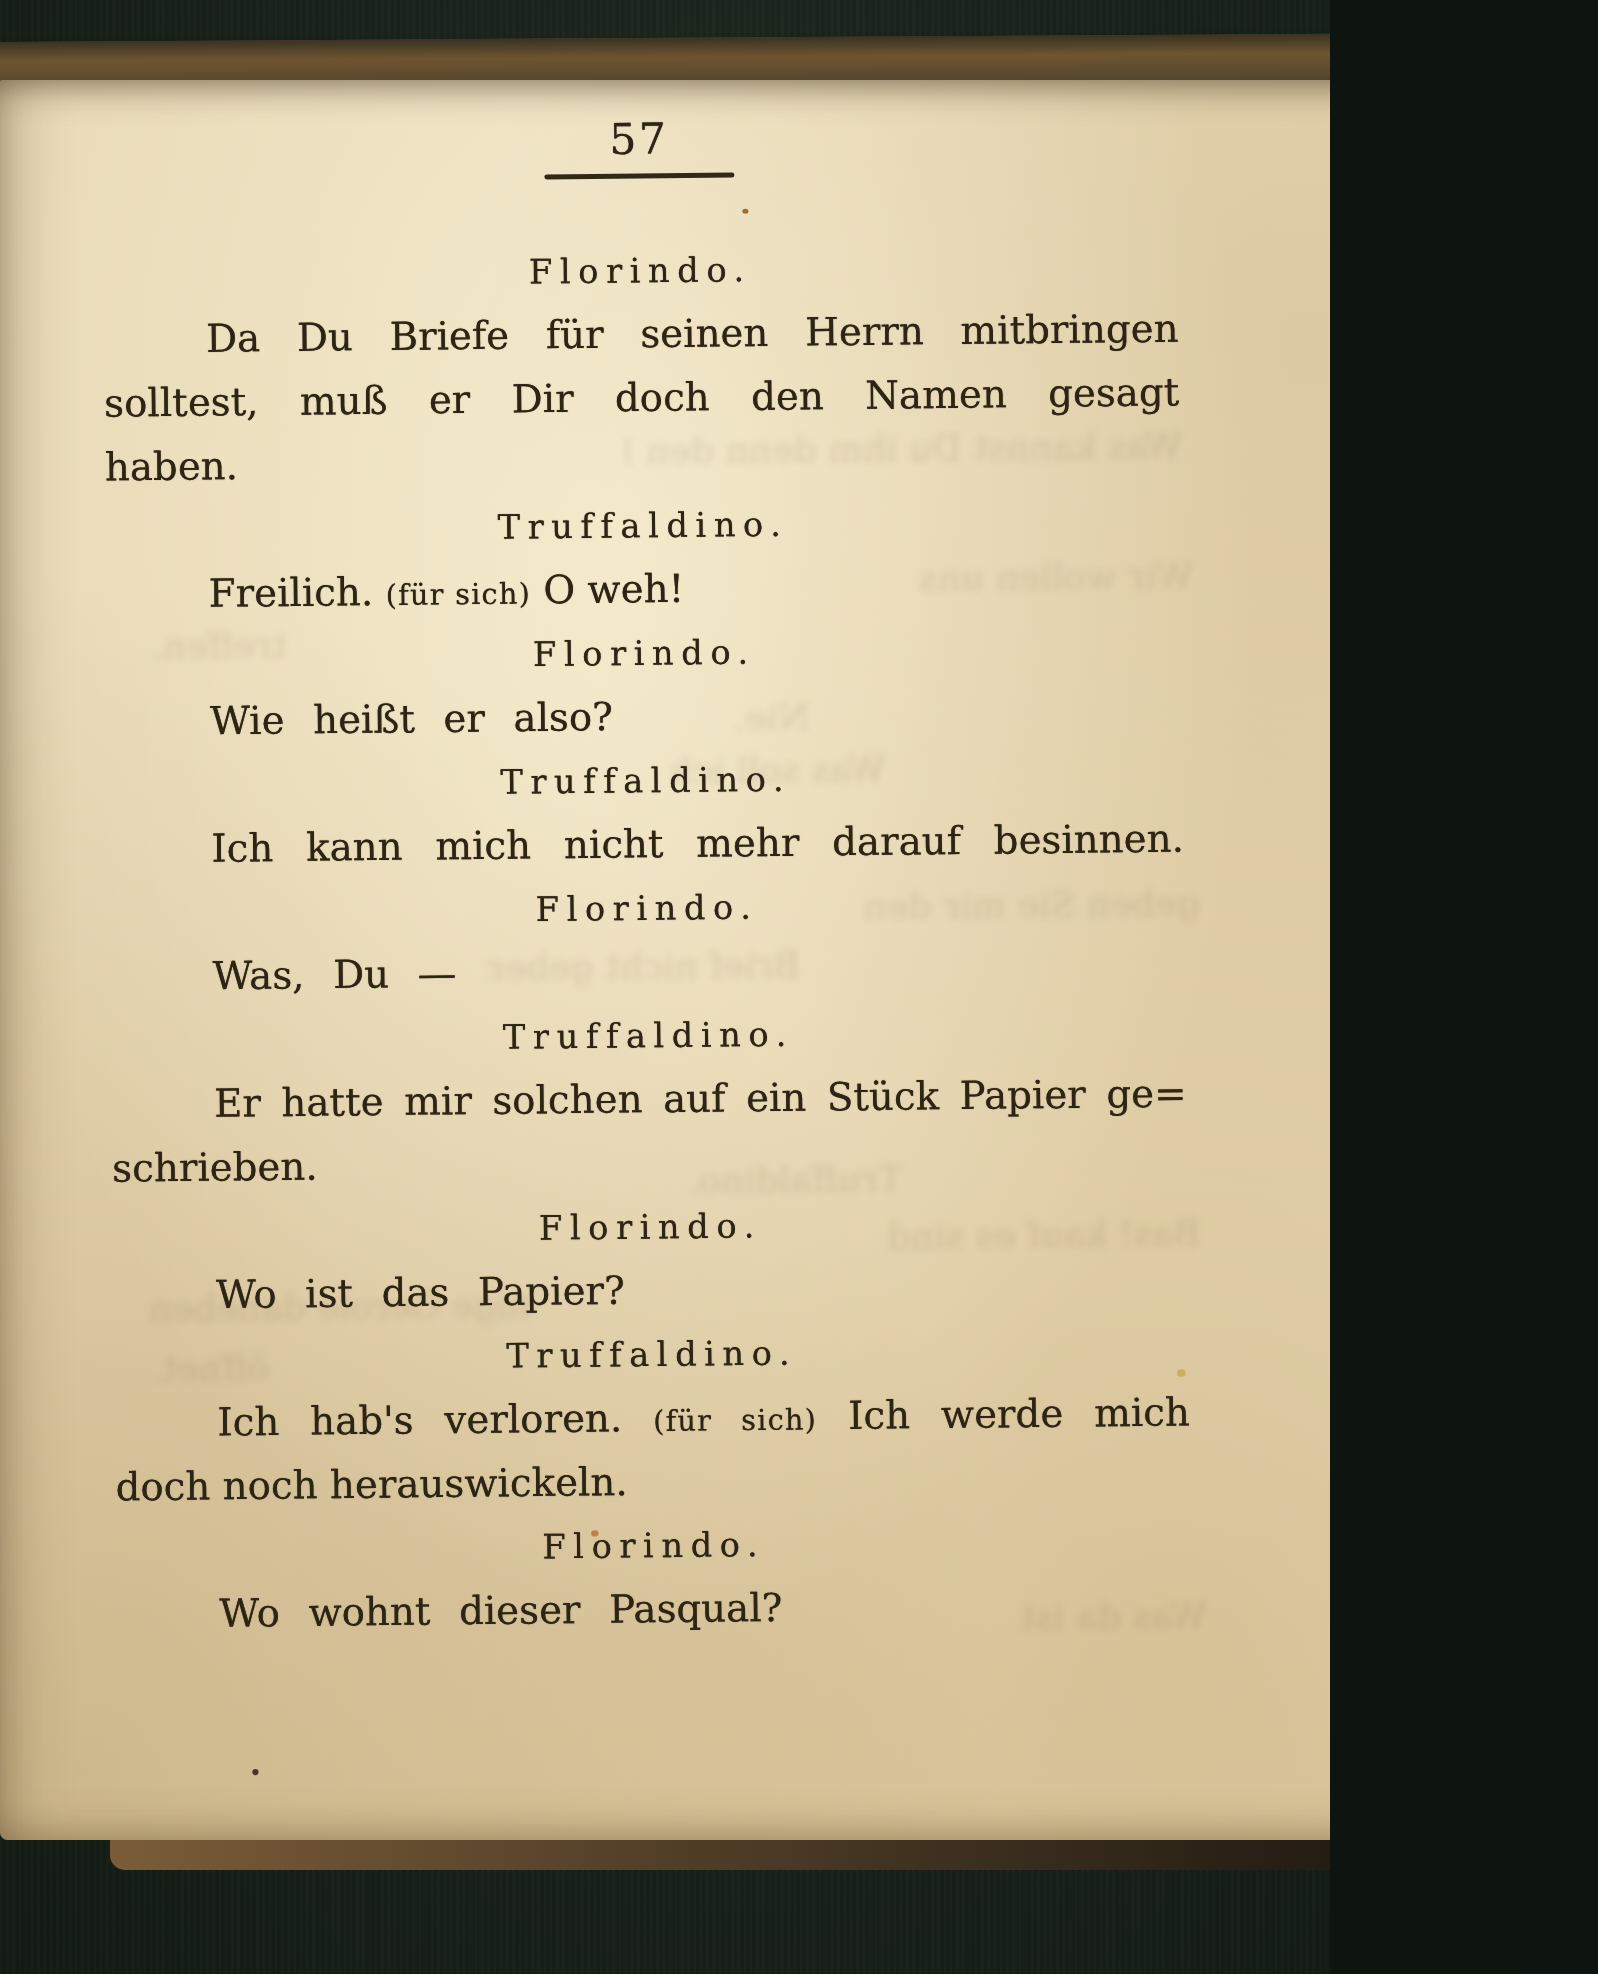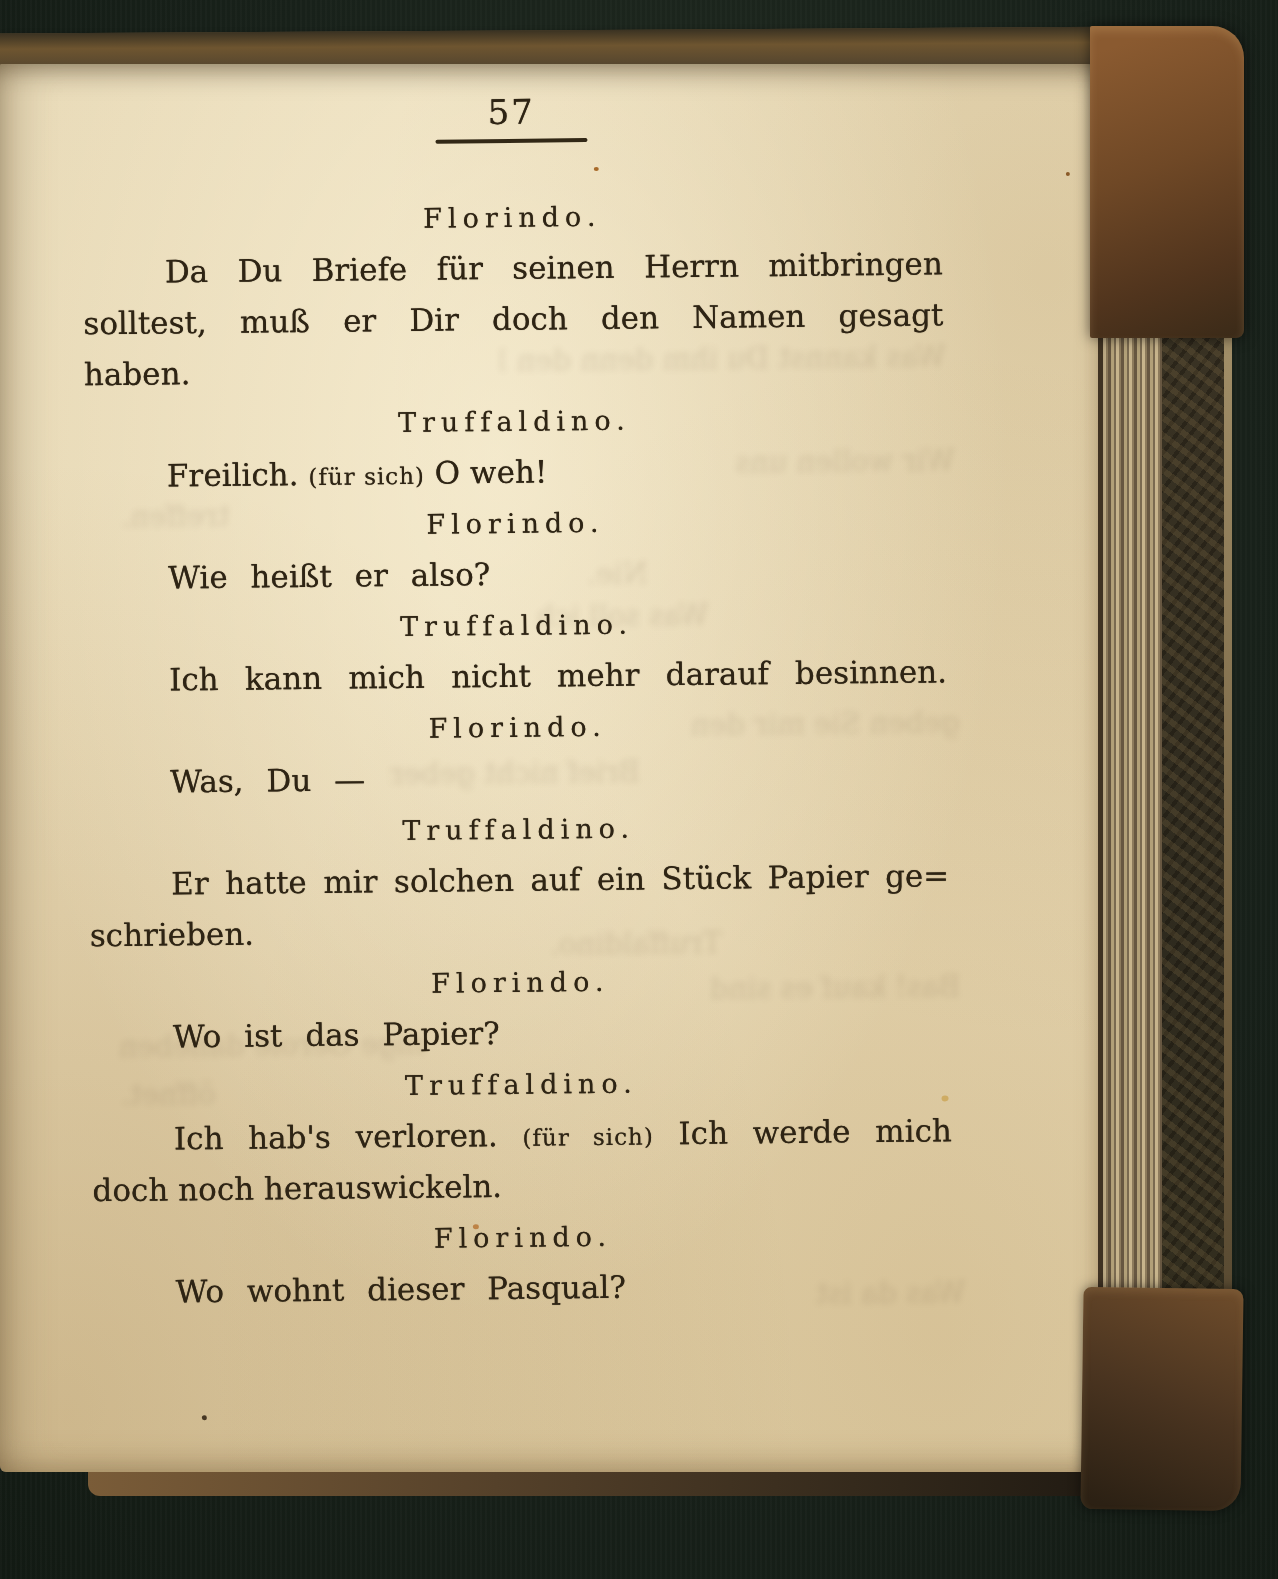--- a/index.html
+++ b/index.html
@@ -1,16 +1,16 @@
 <!DOCTYPE html>
 <html><head>
 <meta charset="utf-8">
 <style>
   html,body{margin:0;padding:0;background:#0e140f;}
-  .scene{position:relative;width:1278px;height:1579px;overflow:hidden;
+  .scene{position:relative;width:1064px;height:1579px;overflow:hidden;
          font-family:"DejaVu Serif","Liberation Serif",serif;}
 
   
   .backdrop{position:absolute;inset:0;z-index:0;
     background:
       repeating-linear-gradient(90deg, rgba(255,255,255,.02) 0 2px, rgba(0,0,0,0) 2px 5px),
       radial-gradient(ellipse at 55% 35%, #232d22 0%, #18211a 55%, #121a13 100%);}
 
   
   .top-band{position:absolute;left:0;top:30px;width:1165px;height:52px;z-index:1;

